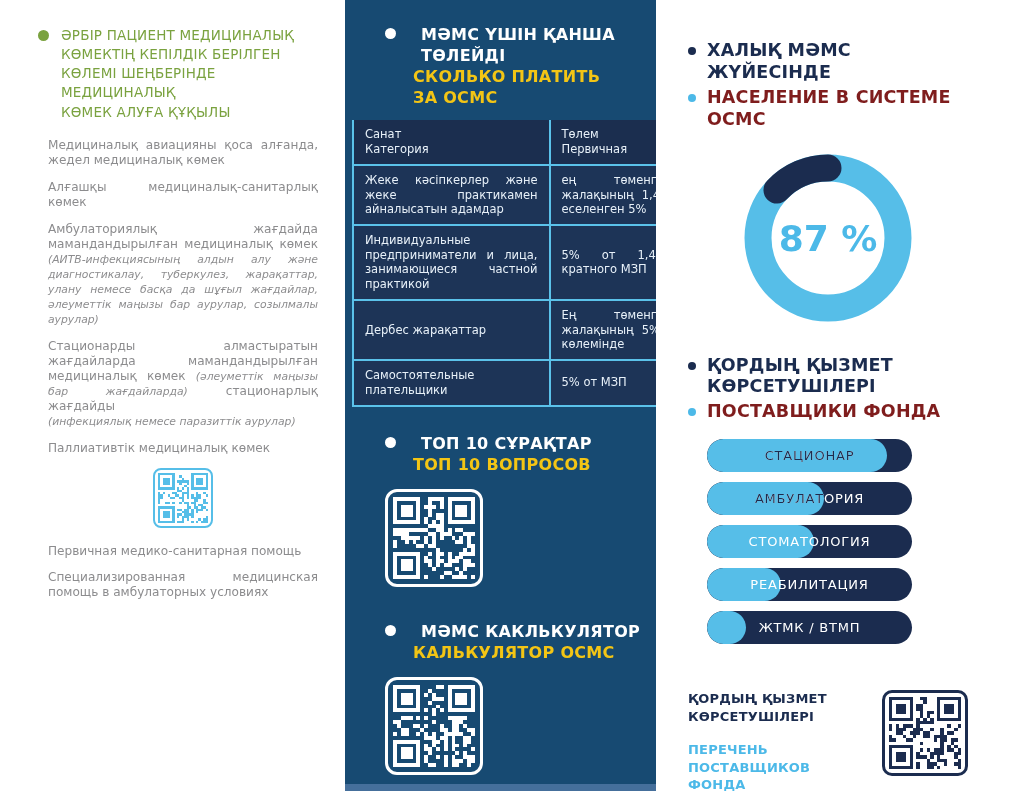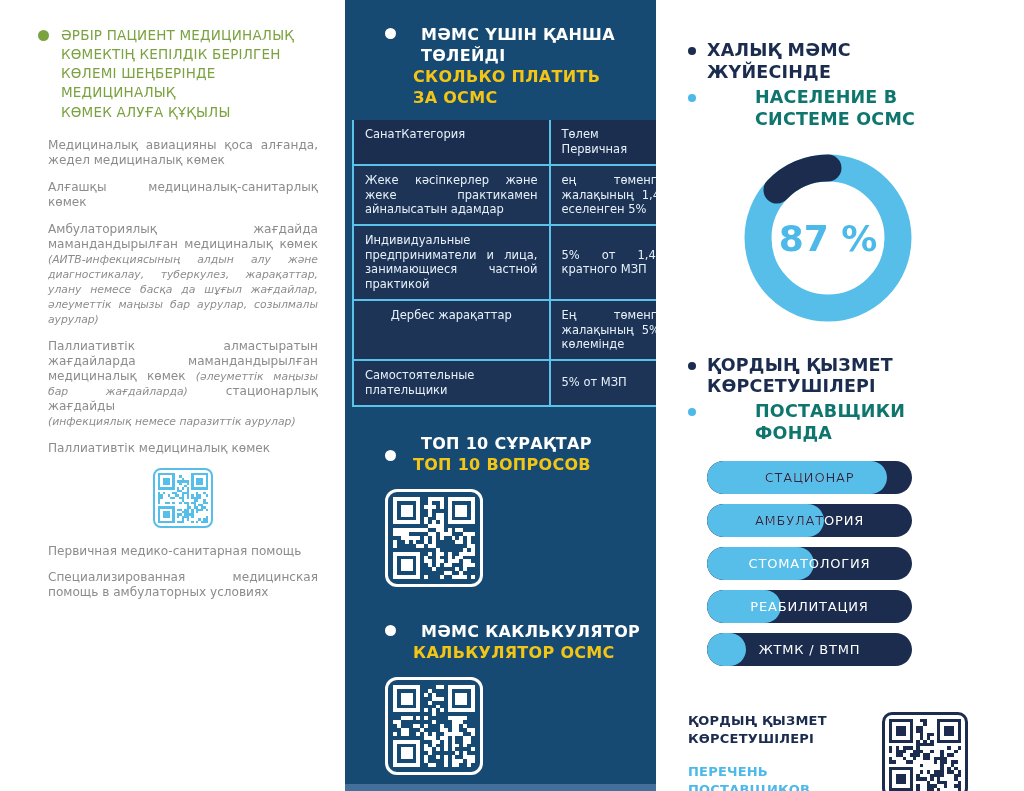--- a/index.html
+++ b/index.html
@@ -40,33 +40,33 @@
   .mid-head .kk{display:block;color:#fff;white-space:pre-line;margin-left:8px;}
   .mid-head .ru{display:block;color:#F3C515;white-space:pre-line;}
   .ptable{margin-top:12px;border-left:2px solid #5BC2EA;border-right:2px solid #5BC2EA;
           border-bottom:2px solid #5BC2EA;}
   .thead{display:flex;background:#1B2E4F;align-items:flex-start;}
   .thead span{display:block;}
   .trow{display:flex;background:#1D3457;border-top:2px solid #5BC2EA;align-items:center;}
   .tcell{box-sizing:border-box;padding:7px 11px;font-size:11.5px;line-height:1.28;
          color:#E8F1F9;text-align:justify;}
   .tc1{width:62%;border-right:2px solid #5BC2EA;align-self:stretch;display:flex;
-       flex-direction:row;justify-content:center;}
+       flex-direction:column;justify-content:center;}
   .tc2{width:38%;}
   .thead .tc1,.thead .tcell{justify-content:flex-start;text-align:left;}
-  .gap-top10{margin-top:26px;align-items:center;}
+  .gap-top10{margin-top:26px;}
   .gap-calc{margin-top:34px;}
   .mid-strip{position:absolute;left:0;right:0;bottom:0;height:7px;background:#456F9B;}
 
   
   .col-right{left:656px;width:344px;background:#fff;padding:40px 32px 0;}
   .rt-line{display:flex;gap:11px;align-items:flex-start;margin-bottom:3px;}
   .rt-text{font-weight:bold;font-size:17.5px;line-height:1.25;letter-spacing:.2px;white-space:pre-line;}
   .c-navy{color:#1B2C4F;}
-  .c-lblue{color:#0f766e;margin-left:48px;}
+  .c-lblue{color:#7f1d1d;}
   .donut-wrap{width:186px;height:186px;margin:14px auto 0;}
   .prov-head{margin-top:24px;}
   .pills{margin:16px 0 0 19px;width:205px;}
   .pill{position:relative;height:33px;border-radius:17px;background:#1B2C4F;
         margin-bottom:10px;overflow:hidden;}
   .pill-fill{position:absolute;left:0;top:0;bottom:0;border-radius:17px;background:#56BEE8;}
   .pill-label{position:absolute;inset:0;display:flex;align-items:center;justify-content:center;
               font-weight:normal;font-size:13px;letter-spacing:.8px;}
   .pl-white{color:#fff;}
   .pl-dark{color:#1B2C4F;}
@@ -86,21 +86,21 @@
       <span class="dot dot-green"></span>
       <h2 class="h-green head-pre">ӘРБІР ПАЦИЕНТ МЕДИЦИНАЛЫҚ
 КӨМЕКТІҢ КЕПІЛДІК БЕРІЛГЕН
 КӨЛЕМІ ШЕҢБЕРІНДЕ МЕДИЦИНАЛЫҚ
 КӨМЕК АЛУҒА ҚҰҚЫЛЫ</h2>
     </div>
     <div>
         <div class="para"><span>Медициналық авиацияны қоса алғанда, жедел медициналық көмек</span></div>
         <div class="para"><span>Алғашқы медициналық-санитарлық көмек</span></div>
         <div class="para"><span>Амбулаториялық жағдайда мамандандырылған медициналық көмек </span><span class="note">(АИТВ-инфекциясының алдын алу және диагностикалау, туберкулез, жарақаттар, улану немесе басқа да шұғыл жағдайлар, әлеуметтік маңызы бар аурулар, созылмалы аурулар)</span></div>
-        <div class="para"><span>Паллиативтік алмастыратын жағдайларда мамандандырылған медициналық көмек </span><span class="note">(әлеуметтік маңызы бар жағдайларда)</span><span> стационарлық жағдайды
+        <div class="para"><span>Стационарды алмастыратын жағдайларда мамандандырылған медициналық көмек </span><span class="note">(әлеуметтік маңызы бар жағдайларда)</span><span> стационарлық жағдайды
 </span><span class="note">(инфекциялық немесе паразиттік аурулар)</span></div>
         <div class="para"><span>Паллиативтік медициналық көмек</span></div>
       </div>
 
     <div class="qr-frame qr-blue"><svg viewBox="0 0 21 21" width="100%" height="100%" shape-rendering="crispEdges" fill="#56BEE8">
           <rect x="0" y="0" width="7" height="7"></rect>
           <rect fill="#FFFFFF" x="1" y="1" width="5" height="5"></rect>
           <rect x="2" y="2" width="3" height="3"></rect>
           <rect x="14" y="0" width="7" height="7"></rect>
           <rect fill="#FFFFFF" x="15" y="1" width="5" height="5"></rect>

